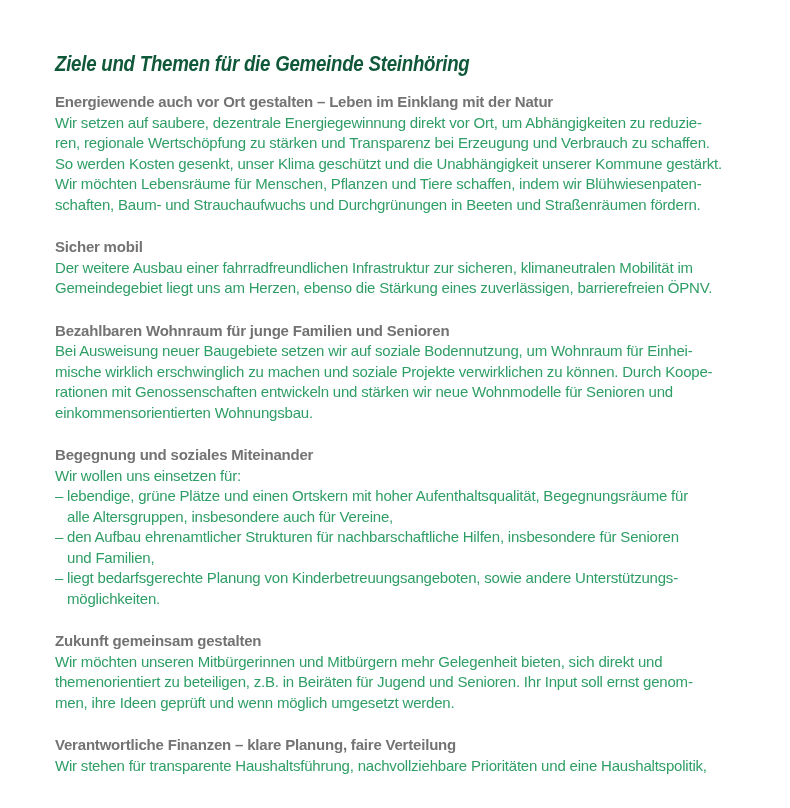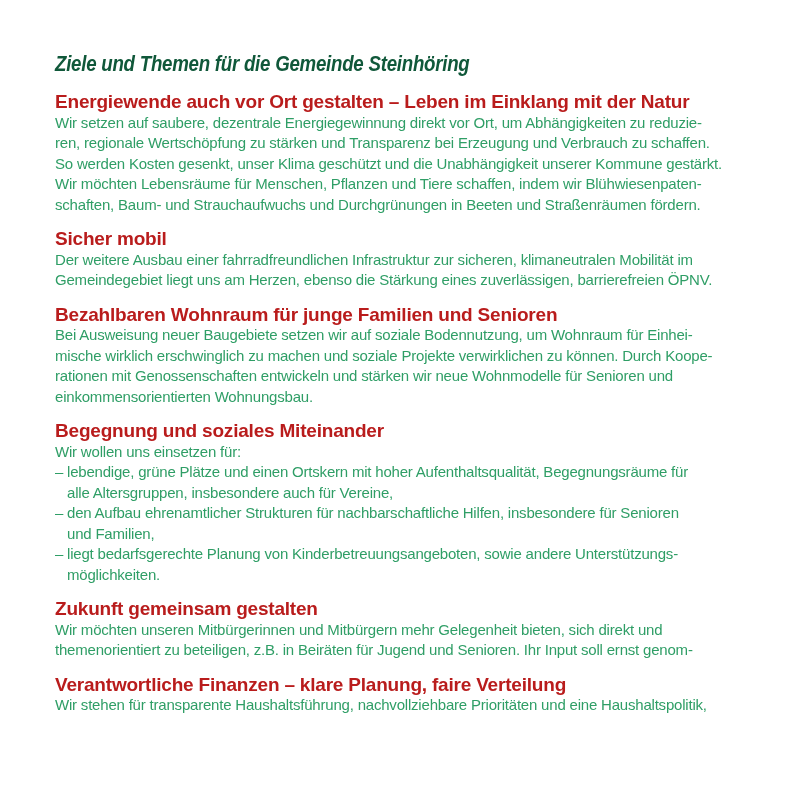--- a/index.html
+++ b/index.html
@@ -15,28 +15,28 @@
     font-weight: 700;
     font-size: 22px;
     line-height: 28px;
     letter-spacing: -0.3px;
     color: #10583a;
     transform: scaleX(0.85);
     transform-origin: left center;
     white-space: nowrap;
     margin-bottom: 14px;
   }
-  .section { margin-top: 14px; }
+  .section { margin-top: 22px; }
   .section:first-of-type { margin-top: 0; }
   .heading {
     font-weight: 700;
-    font-size: 19px;
+    font-size: 15px;
     line-height: 20.5px;
     letter-spacing: -0.2px;
-    color: #b91c1c;
+    color: #737373;
     white-space: nowrap;
   }
   .line {
     font-size: 15px;
     line-height: 20.5px;
     letter-spacing: -0.2px;
     color: #2f9e66;
     white-space: nowrap;
   }
   .bullet { display: flex; }
@@ -97,19 +97,20 @@
           <div class="bullet-lines">
             <div class="line">liegt bedarfsgerechte Planung von Kinderbetreuungsangeboten, sowie andere Unterstützungs-</div>
             <div class="line">möglichkeiten.</div>
           </div>
         </div>
       </div>
       <div class="section">
         <div class="heading">Zukunft gemeinsam gestalten</div>
         <div class="line">Wir möchten unseren Mitbürgerinnen und Mitbürgern mehr Gelegenheit bieten, sich direkt und</div>
         <div class="line">themenorientiert zu beteiligen, z.B. in Beiräten für Jugend und Senioren. Ihr Input soll ernst genom-</div>
+        <div class="line">men, ihre Ideen geprüft und wenn möglich umgesetzt werden.</div>
       </div>
       <div class="section">
         <div class="heading">Verantwortliche Finanzen – klare Planung, faire Verteilung</div>
         <div class="line">Wir stehen für transparente Haushaltsführung, nachvollziehbare Prioritäten und eine Haushaltspolitik,</div>
       </div>
     </div>
 </div>
 
 </body></html>

